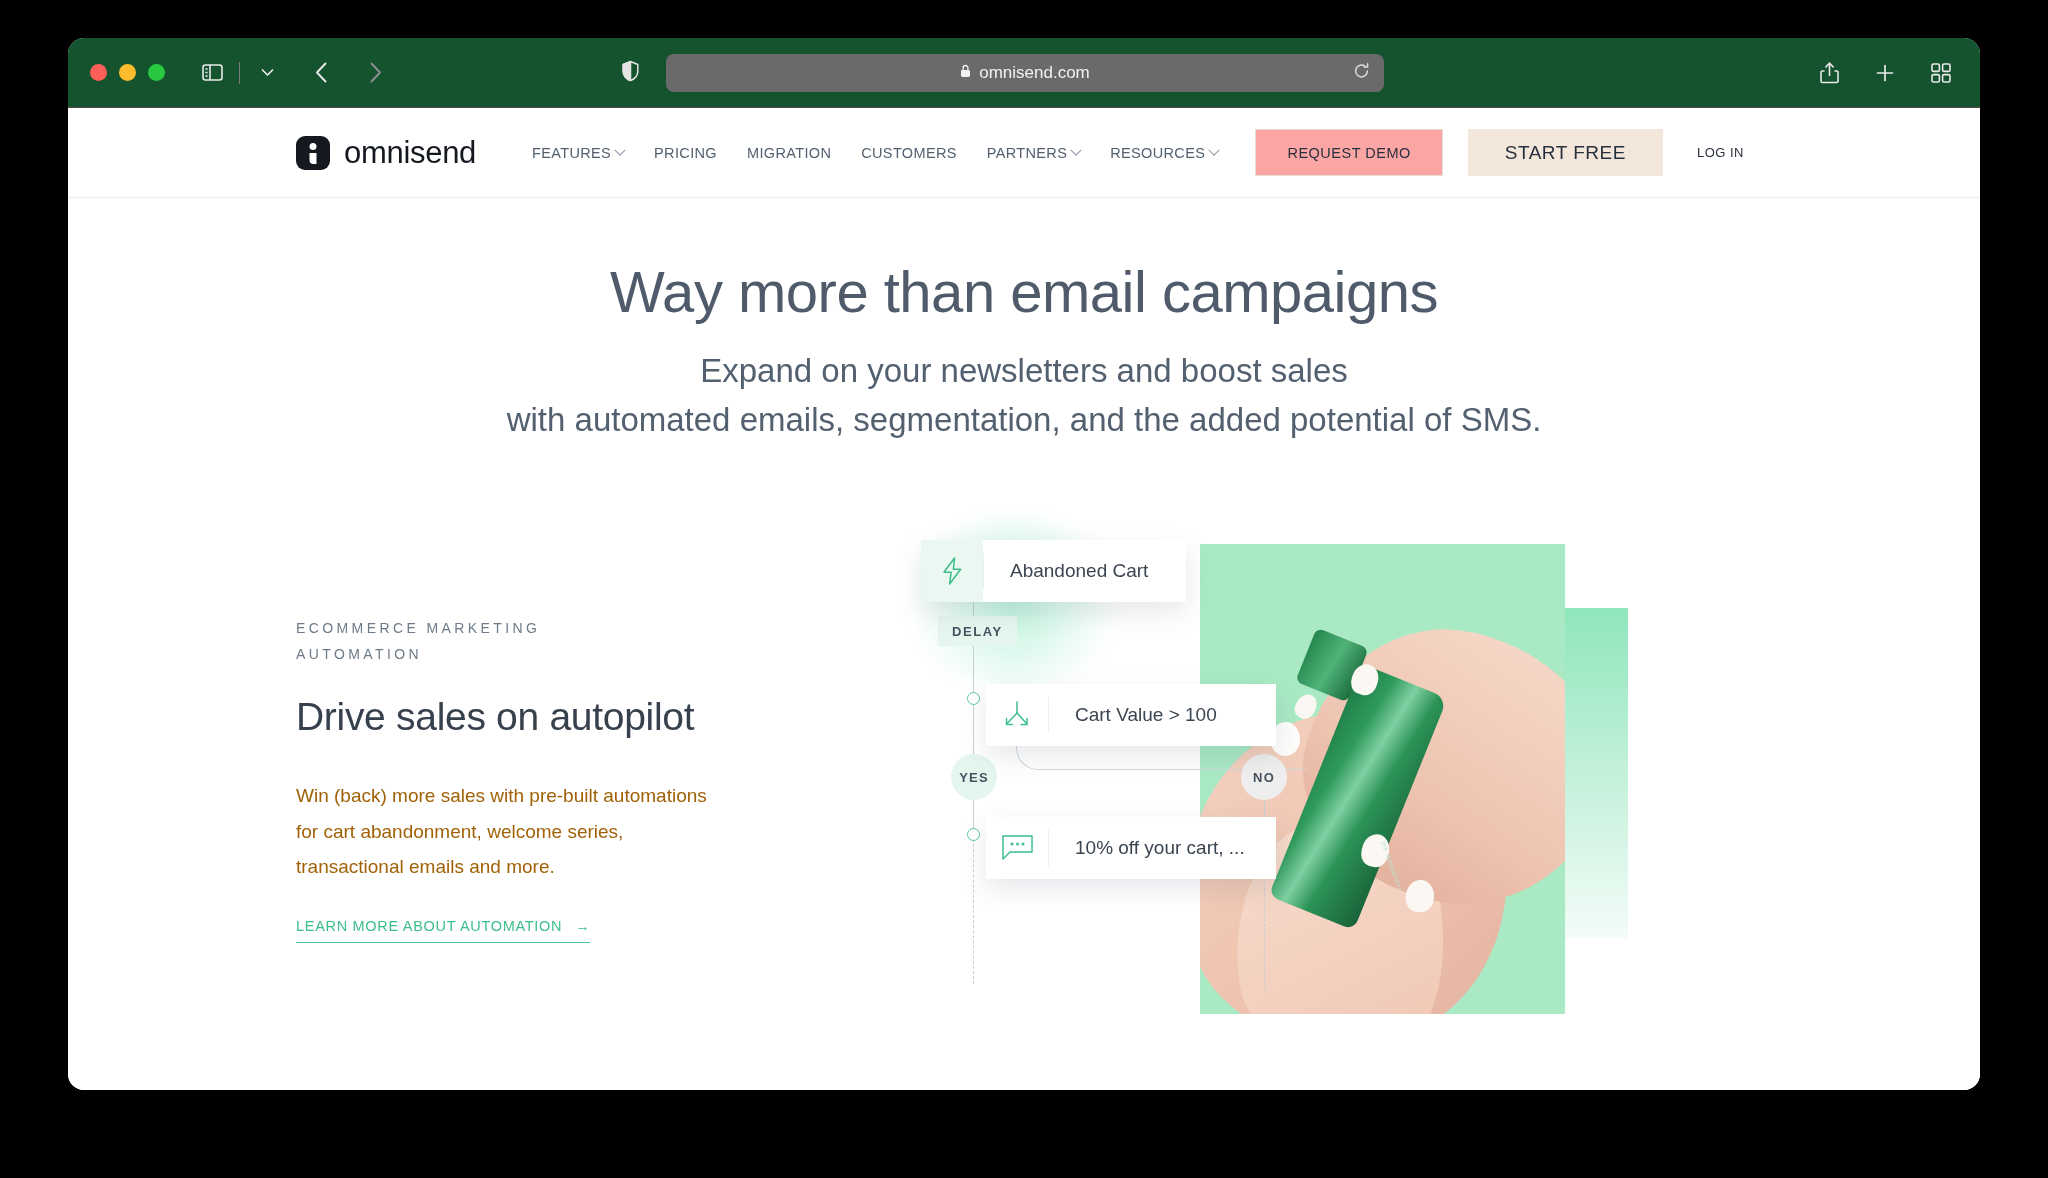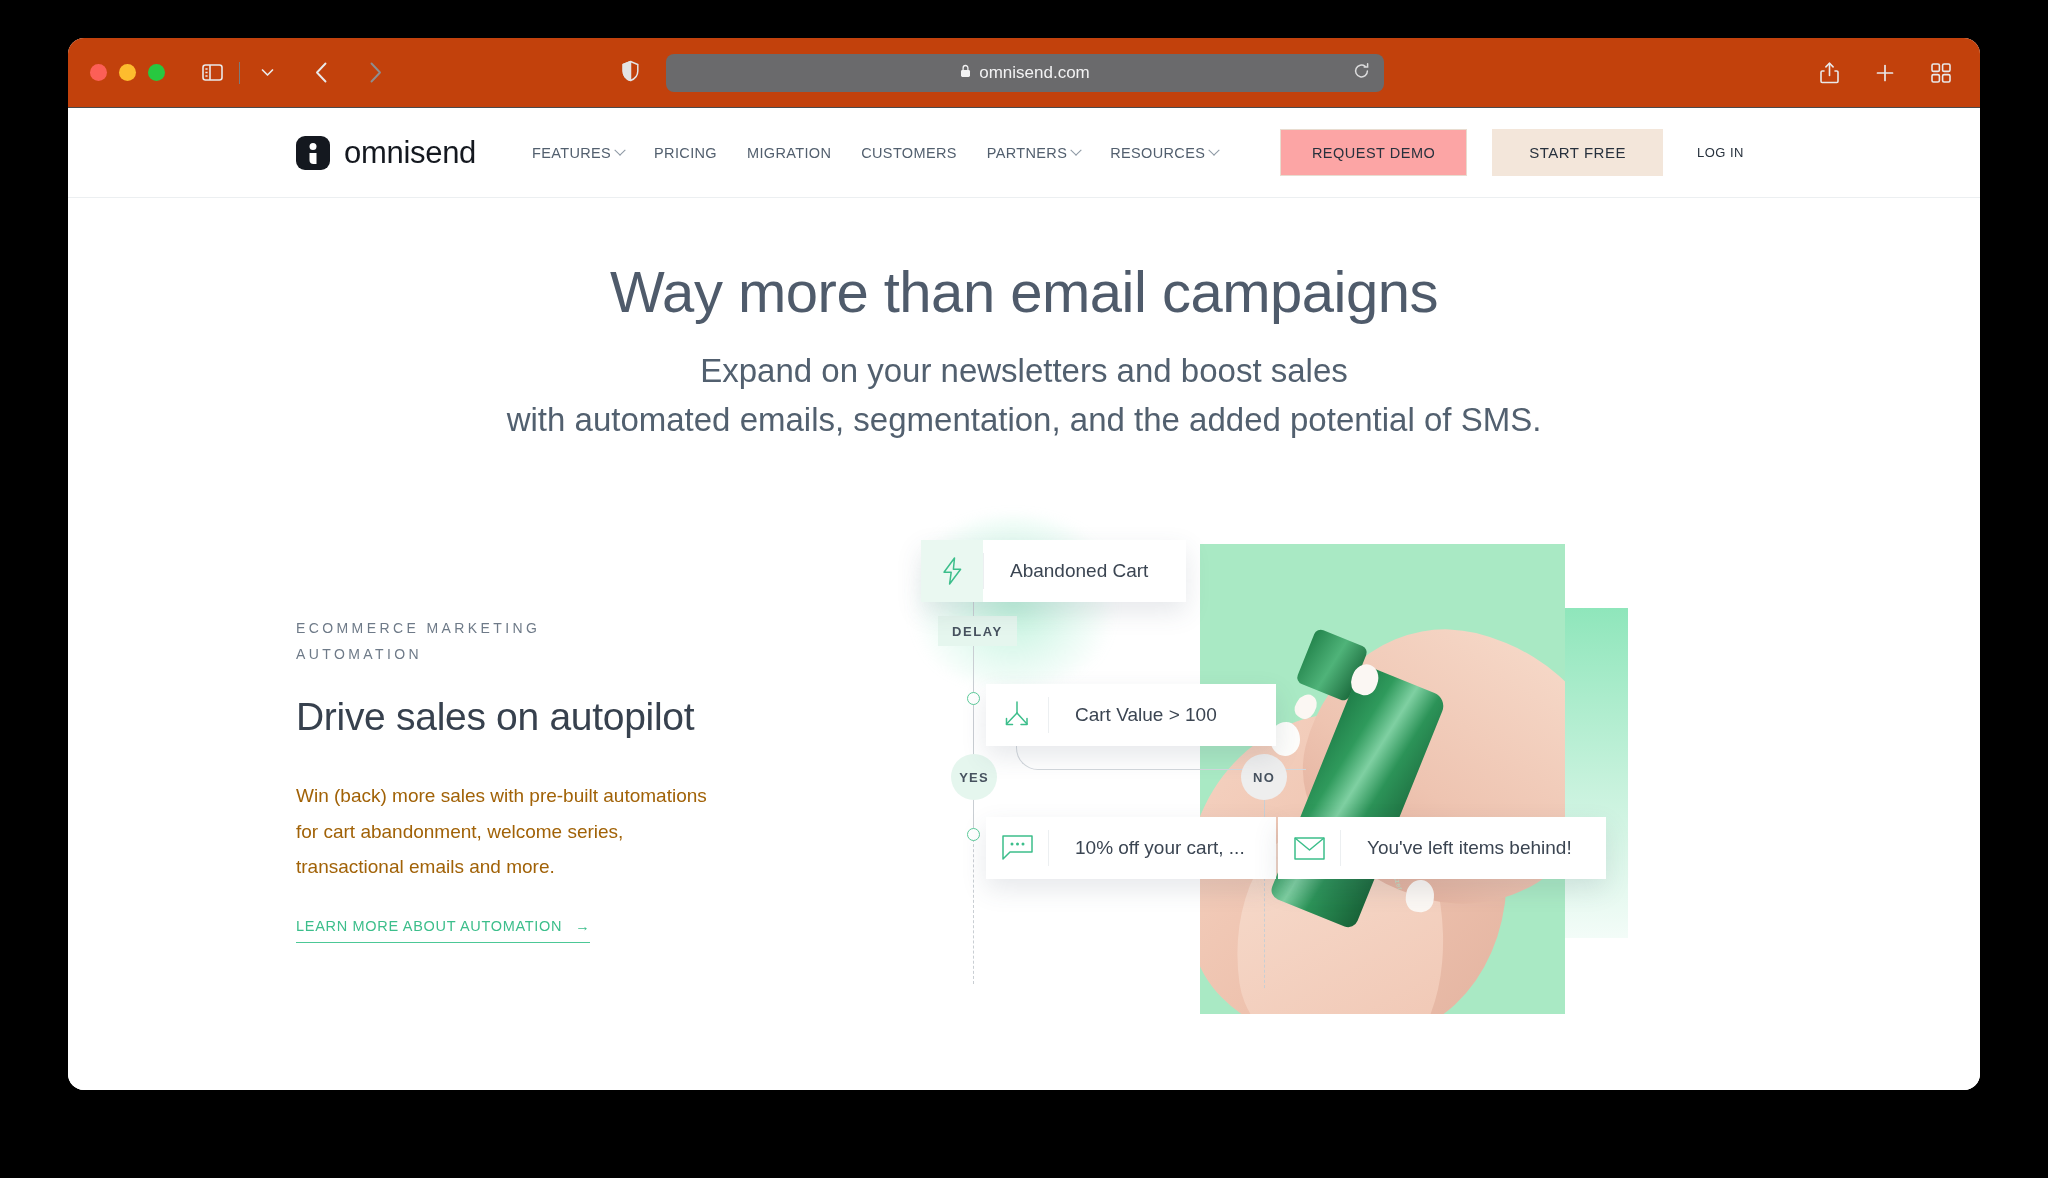--- a/index.html
+++ b/index.html
@@ -22,21 +22,21 @@
     border-radius: 16px;
     overflow: hidden;
     background: #ffffff;
     box-shadow: 0 24px 70px rgba(0,0,0,.55);
   }
 
   
   #toolbar {
     position: relative;
     height: 70px;
-    background: #c2410c;
+    background: #14532d;
     border-bottom: 1px solid #4a4a4c;
     display: flex;
     align-items: center;
   }
 
   .traffic-lights {
     display: flex;
     gap: 12px;
     margin-left: 22px;
   }
@@ -182,21 +182,21 @@
     letter-spacing: .5px;
     color: #27313d;
     background: #fca5a5;
     margin-right: 25px;
   }
   #btn-start-free {
     height: 47px;
     padding: 0 37px;
     display: flex; align-items: center;
     background: #f3e6da;
-    font-size: 15px;
+    font-size: 19px;
     letter-spacing: .5px;
     color: #27313d;
     margin-right: 34px;
   }
   #btn-log-in {
     font-size: 13px;
     letter-spacing: .5px;
     color: #27313d;
   }
 
@@ -651,27 +651,17 @@
               <path d="M1 1 H30 V17 H8 L1 24 Z"></path>
               <circle cx="10" cy="9" r="1.5" fill="#3cbe8b" stroke="none"></circle>
               <circle cx="15.5" cy="9" r="1.5" fill="#3cbe8b" stroke="none"></circle>
               <circle cx="21" cy="9" r="1.5" fill="#3cbe8b" stroke="none"></circle>
             </svg>
           </span>
           <span class="wf-sep"></span>
           <span class="wf-label">10% off your cart, ...</span>
         </div>
 
-        <div class="wf-card" style="left:390px; top:313px; width:328px;">
-          <span class="wf-icon">
-            <svg width="31" height="23" viewBox="0 0 31 23" fill="none" stroke="#3cbe8b" stroke-width="1.5" stroke-linejoin="round">
-              <rect x="1" y="1" width="29" height="21"></rect>
-              <polyline points="1,1 15.5,13 30,1"></polyline>
-            </svg>
-          </span>
-          <span class="wf-sep"></span>
-          <span class="wf-label">You've left items behind!</span>
-        </div>
 
       </div>
     </div>
   </div>
 </div>
 
 </body></html>

